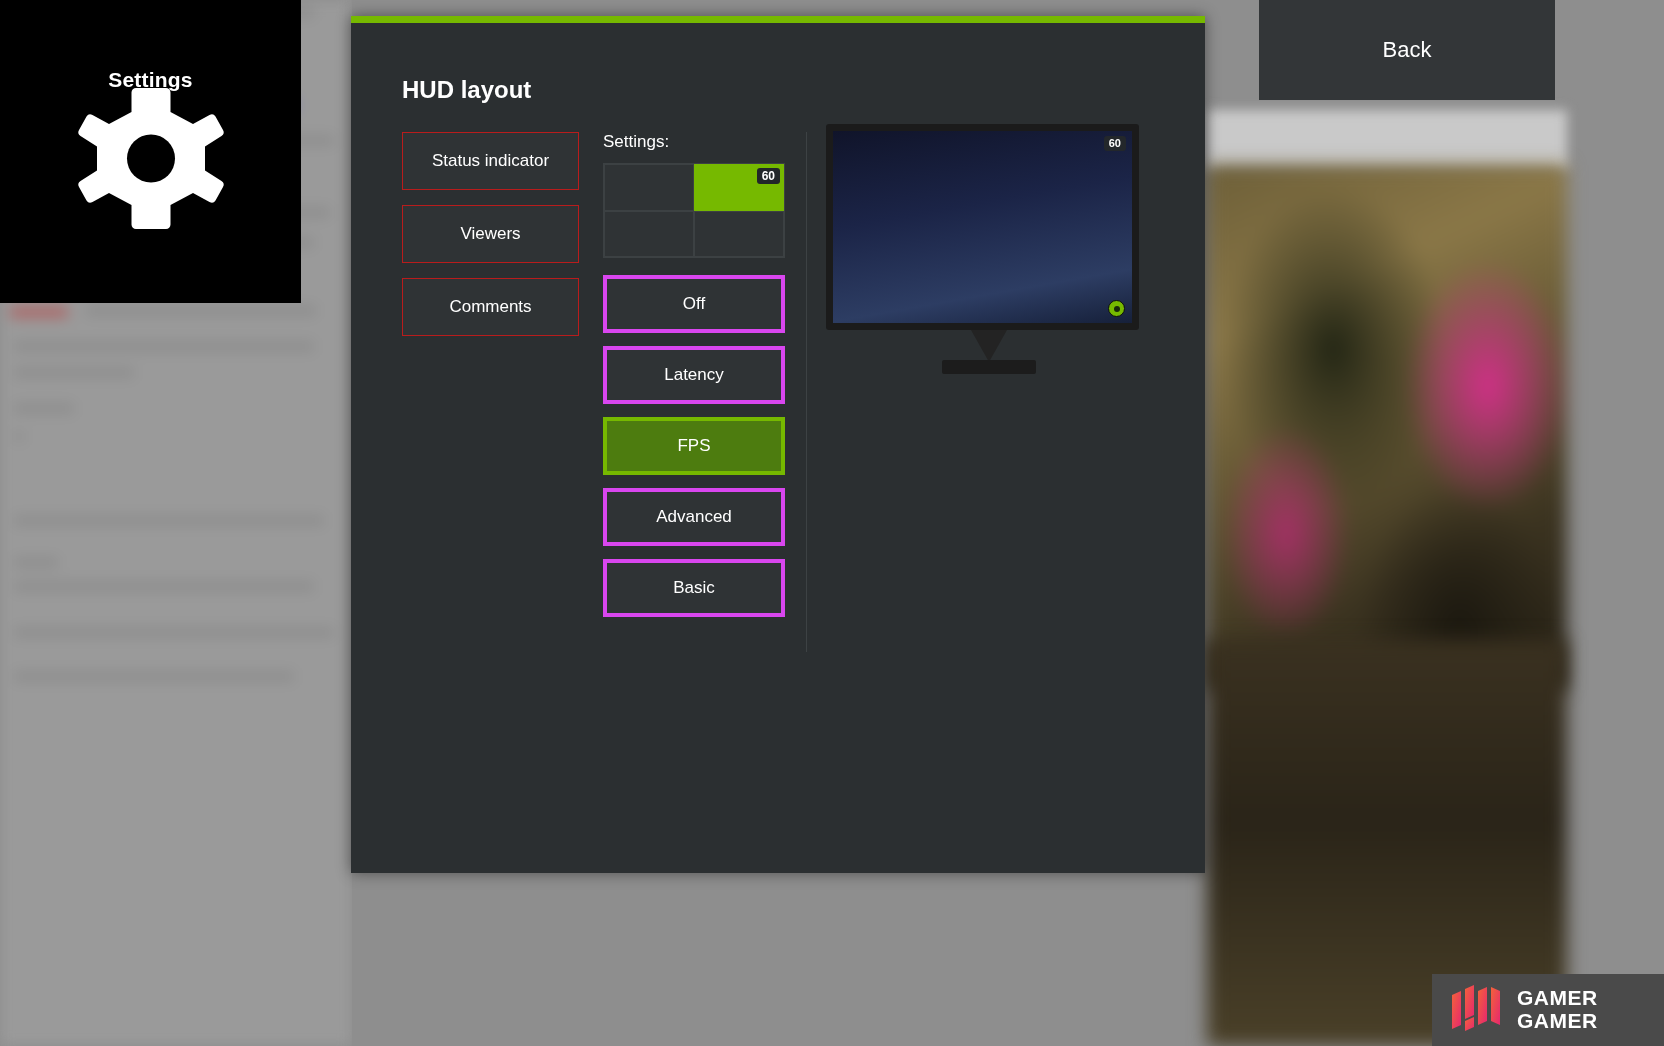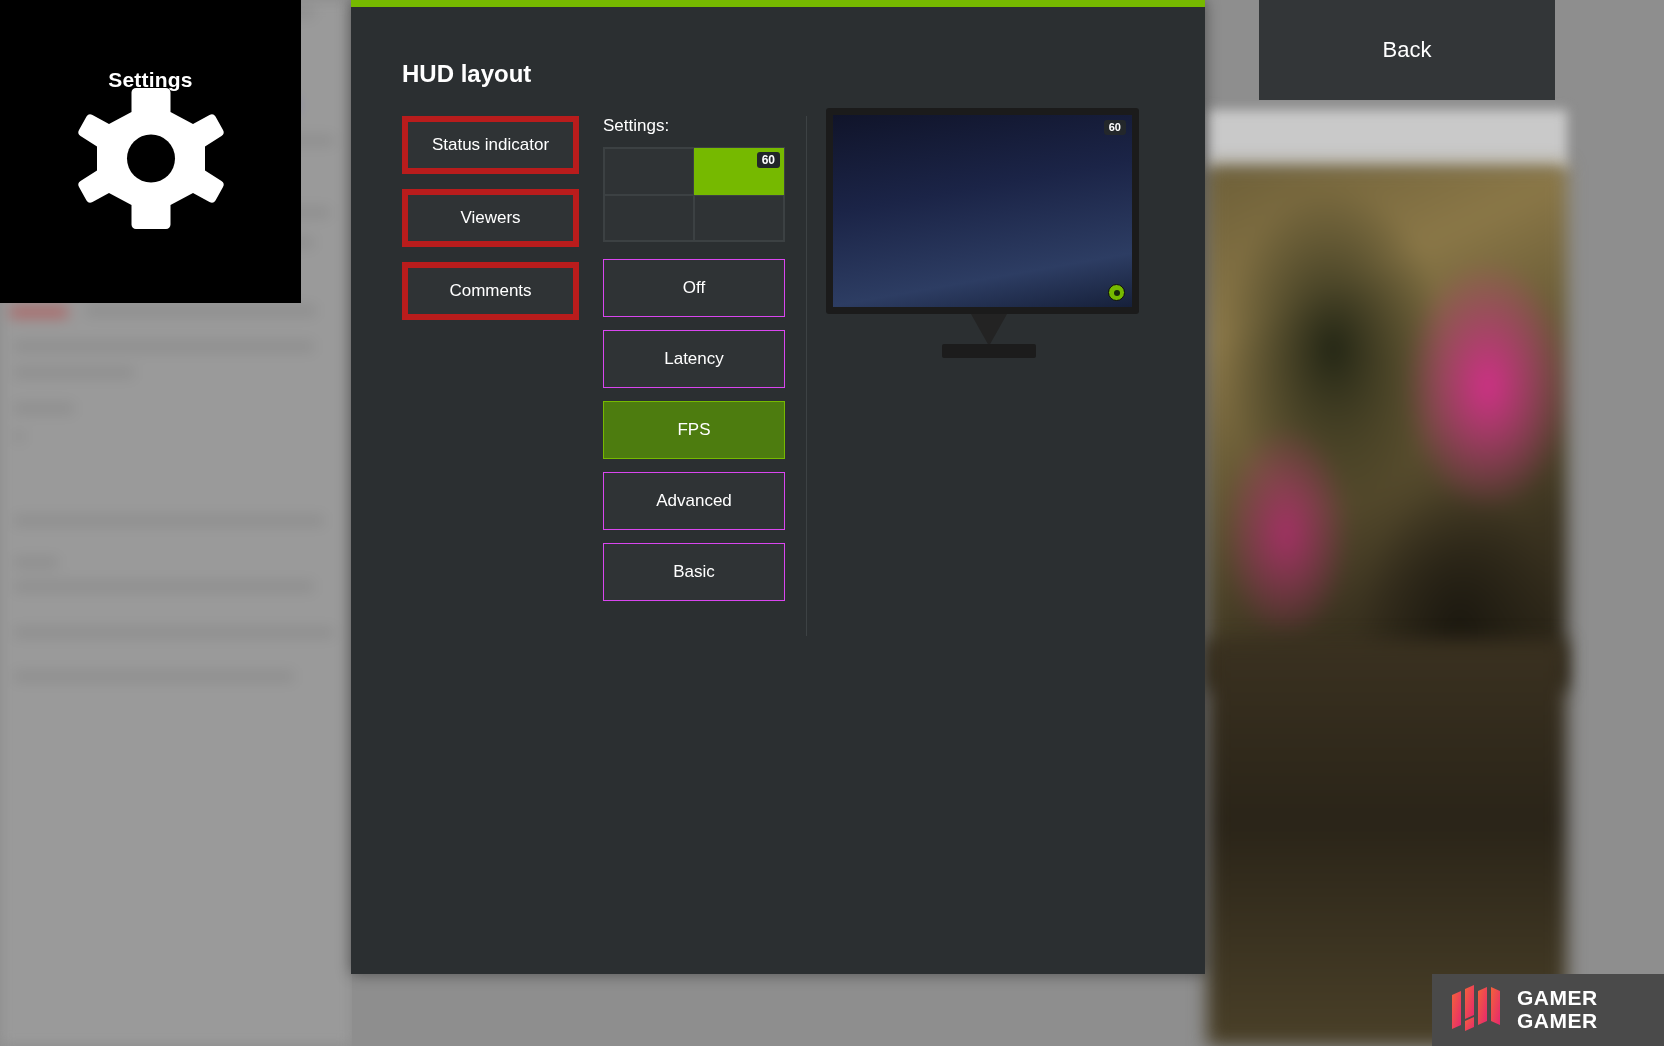--- a/index.html
+++ b/index.html
@@ -108,22 +108,22 @@
     display: flex;
     align-items: center;
     justify-content: center;
     z-index: 25;
     cursor: pointer;
   }
 
   
   #hud-dialog {
     position: absolute;
-    left: 351px; top: 0px;
-    width: 854px; height: 974px;
+    left: 351px; top: 16px;
+    width: 854px; height: 857px;
     background: #2b2f31;
     z-index: 20;
     box-shadow: 0 0 14px rgba(0,0,0,.45);
   }
   #dialog-accent {
     position: absolute;
     left: 0; top: 0;
     width: 854px; height: 7px;
     background: #76b900;
   }
@@ -139,21 +139,21 @@
   #category-column {
     position: absolute;
     left: 51px; top: 116px;
     width: 177px;
   }
   .cat-btn {
     width: 177px;
     height: 58px;
     margin-bottom: 15px;
     background: #2f3335;
-    border: 6px solid #b91c1c;
+    border: 1px solid #b91c1c;
     color: #ffffff;
     font-size: 17px;
     display: flex;
     align-items: center;
     justify-content: center;
     box-sizing: border-box;
     cursor: pointer;
   }
   .cat-btn.active {
     background: #76b900;
@@ -200,21 +200,21 @@
     font-weight: bold;
     padding: 2px 5px;
     border-radius: 3px;
     line-height: 1;
   }
   .opt-btn {
     width: 182px;
     height: 58px;
     margin-bottom: 13px;
     background: #2f3335;
-    border: 1px solid #d946ef;
+    border: 4px solid #d946ef;
     color: #ffffff;
     font-size: 17px;
     display: flex;
     align-items: center;
     justify-content: center;
     box-sizing: border-box;
     cursor: pointer;
   }
   .opt-btn.active {
     background: #4d7c0f;

